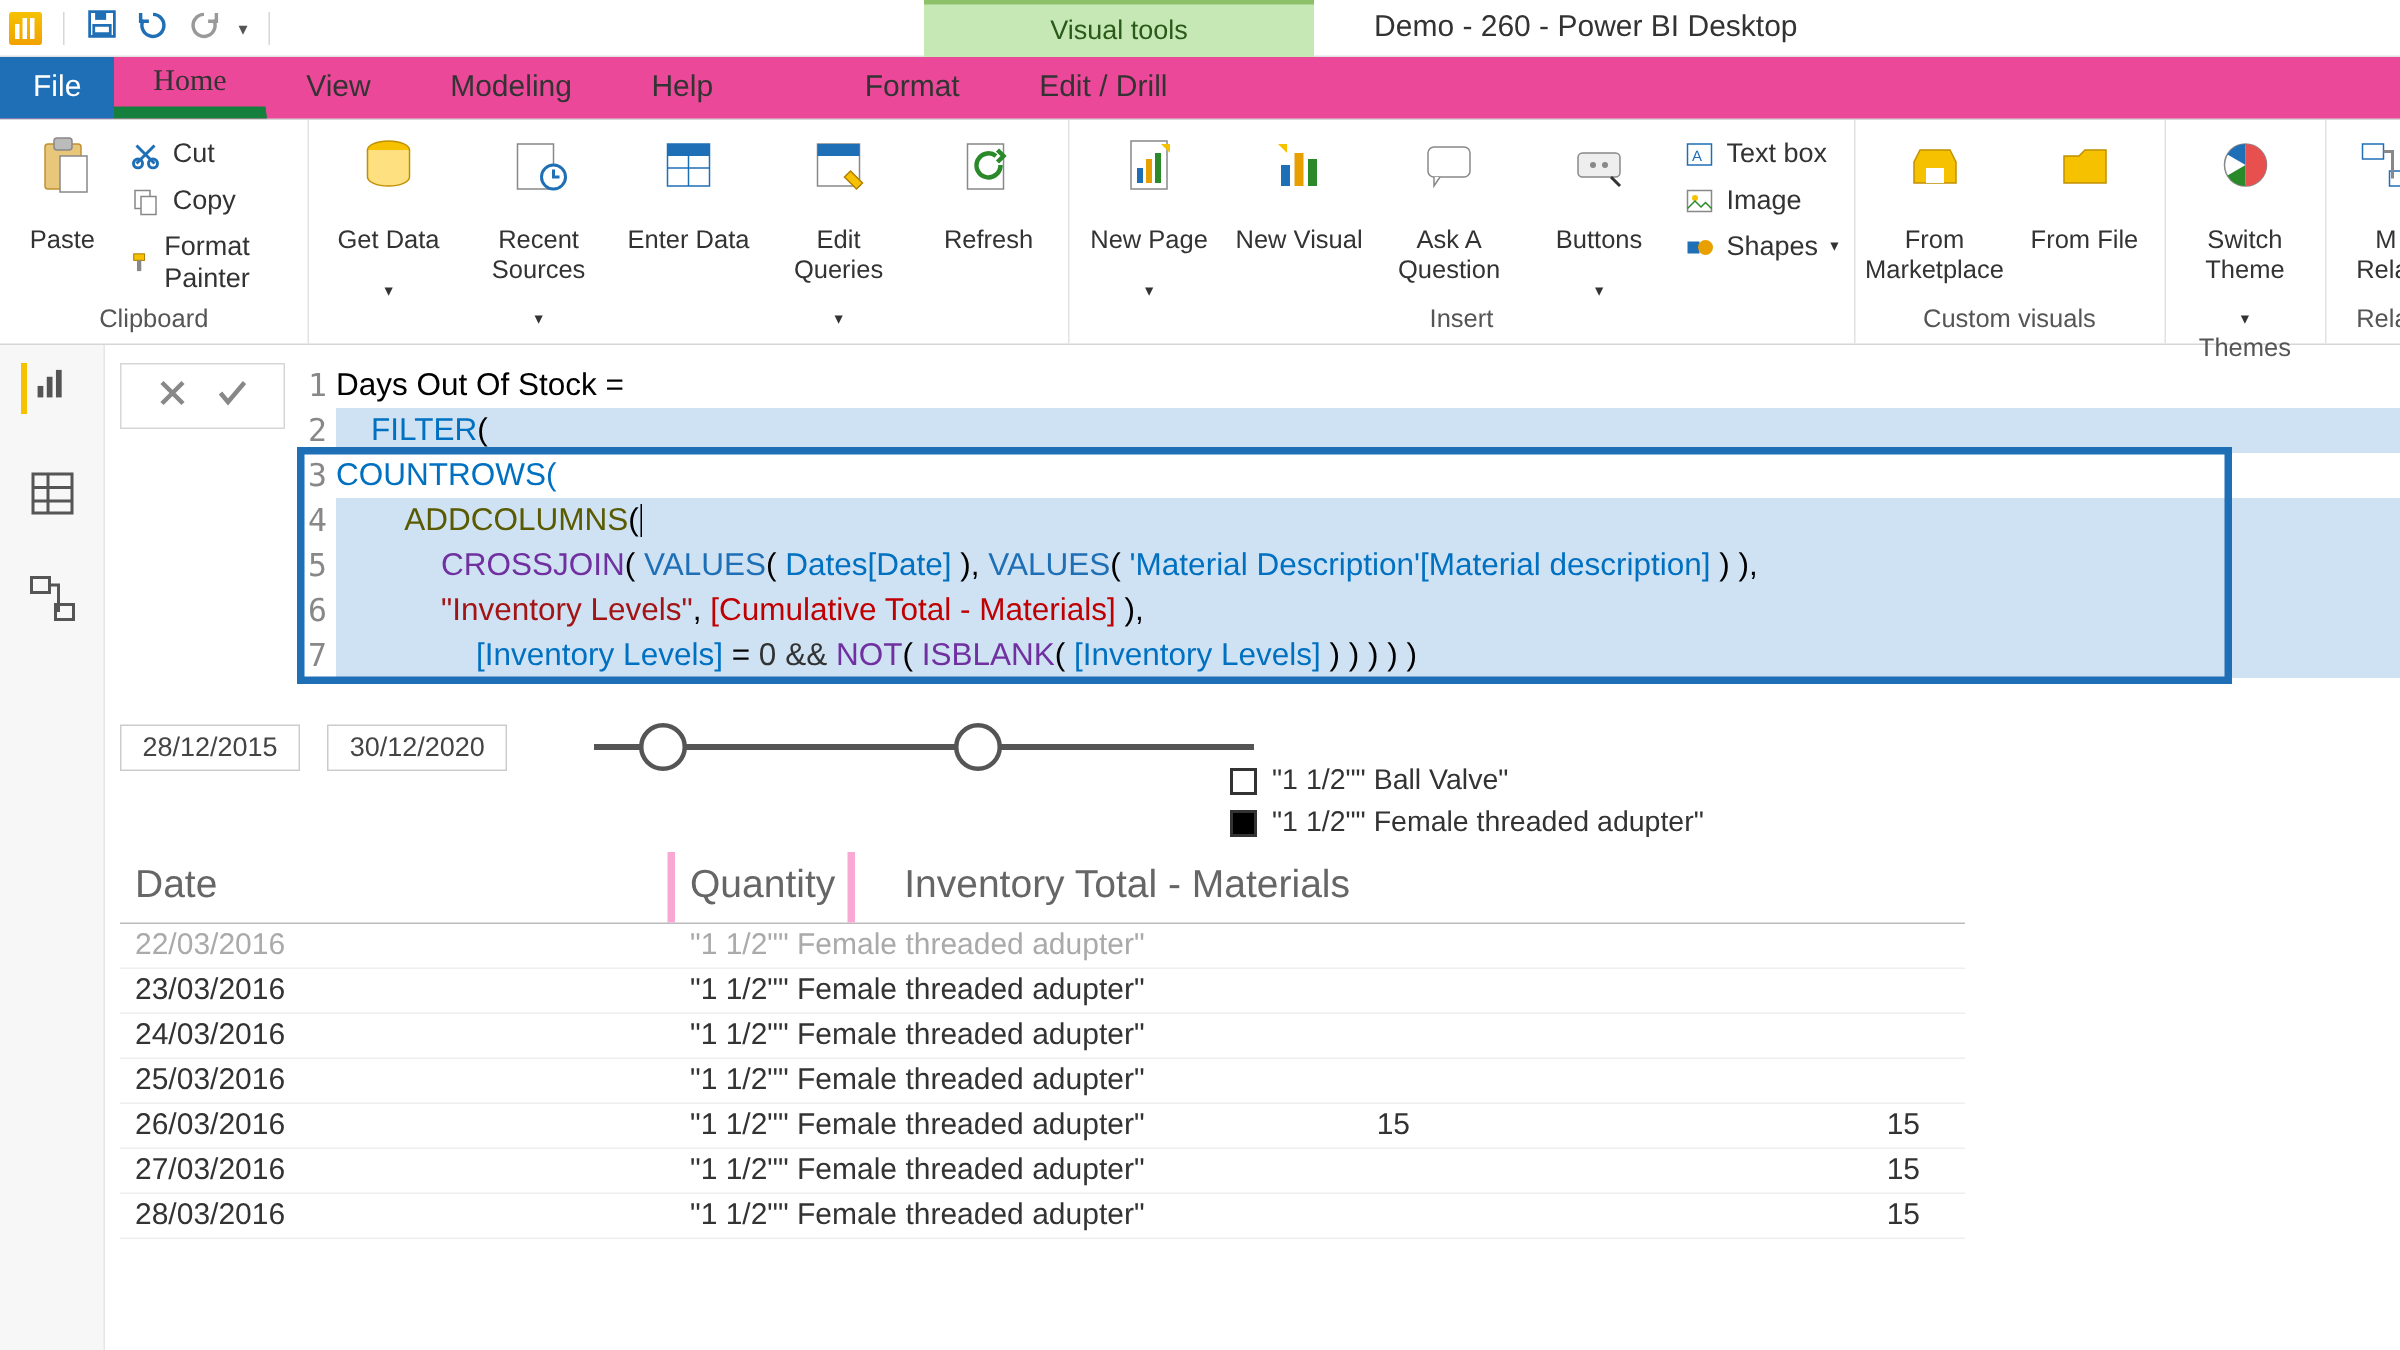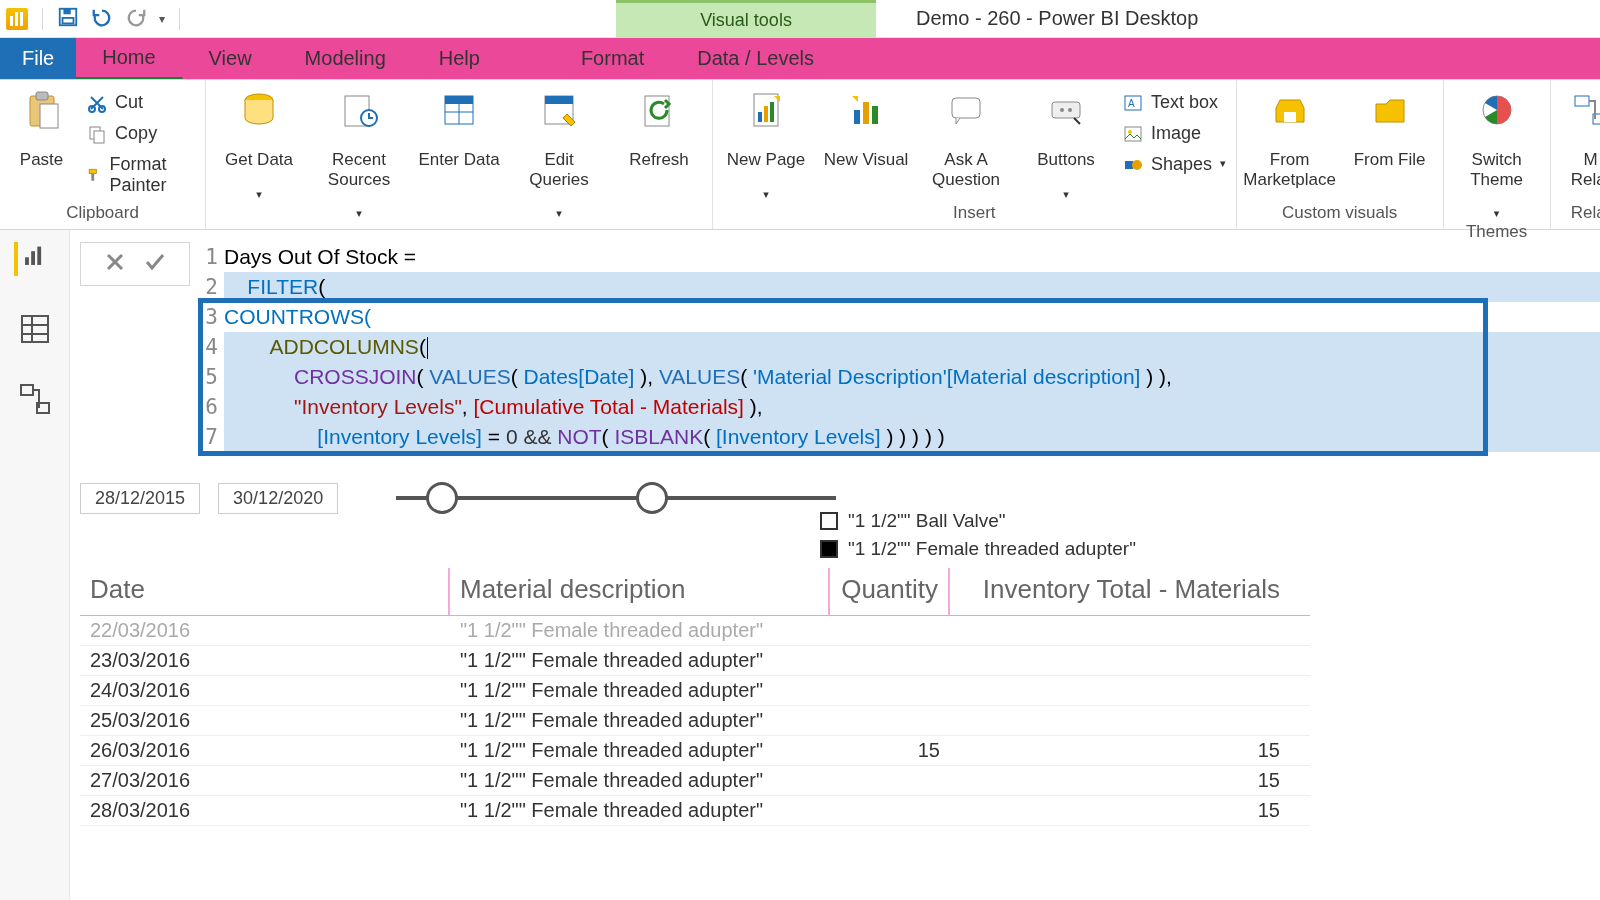--- a/index.html
+++ b/index.html
@@ -74,21 +74,21 @@
 
   
   .legend { position:absolute; left:750px; top:280px; font-size:19px; color:#333; }
   .legend-row { display:flex; align-items:center; gap:10px; margin-bottom:6px; }
   .swatch { width:18px; height:18px; border:2px solid #333; }
   .swatch.fill { background:#000; }
 
   
   .tbl { margin-top: 50px; width: 1230px; font-size:20px; color:#333; }
   .tbl-head { display:flex; border-bottom:1px solid #bbb; }
-  .th { padding: 6px 10px 10px; color:#666; font-size:26px; font-weight:400; border-right:2px solid #f9a8d4;}
+  .th { padding: 6px 10px 10px; color:#666; font-size:26px; font-weight:400; border-right:5px solid #f9a8d4;}
   .th:last-child{border-right:none;}
   .c-date { width: 370px; }
   .c-mat { width: 380px; }
   .c-qty { width: 120px; text-align:right;}
   .c-cum { width: 340px; text-align:right;}
   .tr { display:flex; border-bottom:1px solid #eee; height:30px; align-items:center;}
   .td { padding: 1px 10px; }
   .tr.cut { color:#aaa; }
 </style>
 </head>
@@ -113,27 +113,27 @@
         </svg></span>
     <span style="font-size:12px;color:#555;">▾</span>
   </div>
   <div class="qat-sep"></div>
   <div class="context-tab">Visual tools</div>
   <div class="doc-title">Demo - 260 - Power BI Desktop</div>
 </div>
 
 <div class="menubar">
   <div class="file-tab">File</div>
-  <div class="mtab" style="border-bottom:2px solid #15803d;">Home</div>
+  <div class="mtab" style="border-bottom:8px solid #15803d;font-family:Liberation Serif, serif;">Home</div>
   <div class="mtab">View</div>
   <div class="mtab">Modeling</div>
   <div class="mtab">Help</div>
   <div style="width:48px;"></div>
   <div class="mtab ctx">Format</div>
-  <div class="mtab ctx">Data / Levels</div>
+  <div class="mtab ctx">Edit / Drill</div>
 </div>
 
 <div class="ribbon">
 
   <div class="rgroup">
     <div class="rgroup-body">
       <div class="rbtn-big">
         <svg class="ico" viewBox="0 0 40 40">
             <rect x="8" y="6" width="24" height="30" rx="2" fill="#e8c67a" stroke="#c09030"></rect>
             <rect x="14" y="2" width="12" height="8" rx="2" fill="#bbb" stroke="#888"></rect>
@@ -399,21 +399,20 @@
     </div>
     <div class="legend-row">
       <div class="swatch fill"></div>
       <span>"1 1/2"" Female threaded adupter"</span>
     </div>
   </div>
 
   <div class="tbl">
     <div class="tbl-head">
       <div class="th c-date">Date</div>
-      <div class="th c-mat">Material description</div>
       <div class="th c-qty">Quantity</div>
       <div class="th c-cum">Inventory Total - Materials</div>
     </div>
     <div id="tbody">
         <div class="tr cut">
           <div class="td c-date">22/03/2016</div>
           <div class="td c-mat">"1 1/2"" Female threaded adupter"</div>
           <div class="td c-qty"></div>
           <div class="td c-cum"></div>
         </div>

